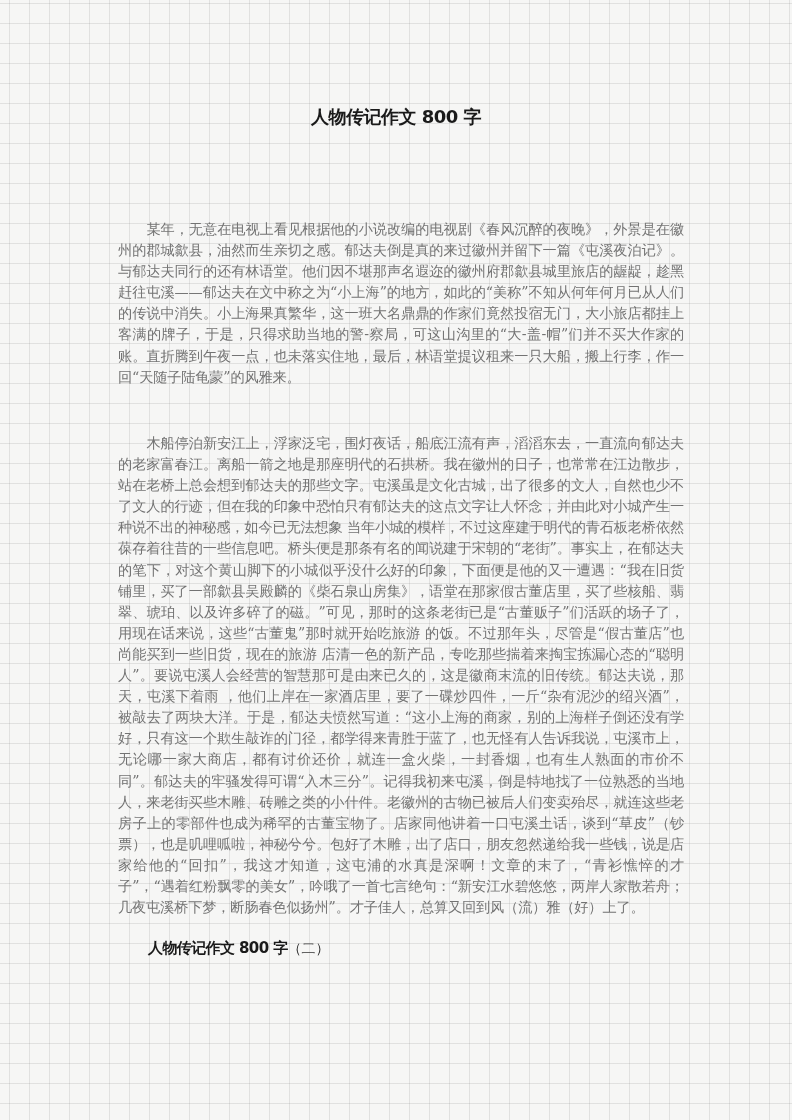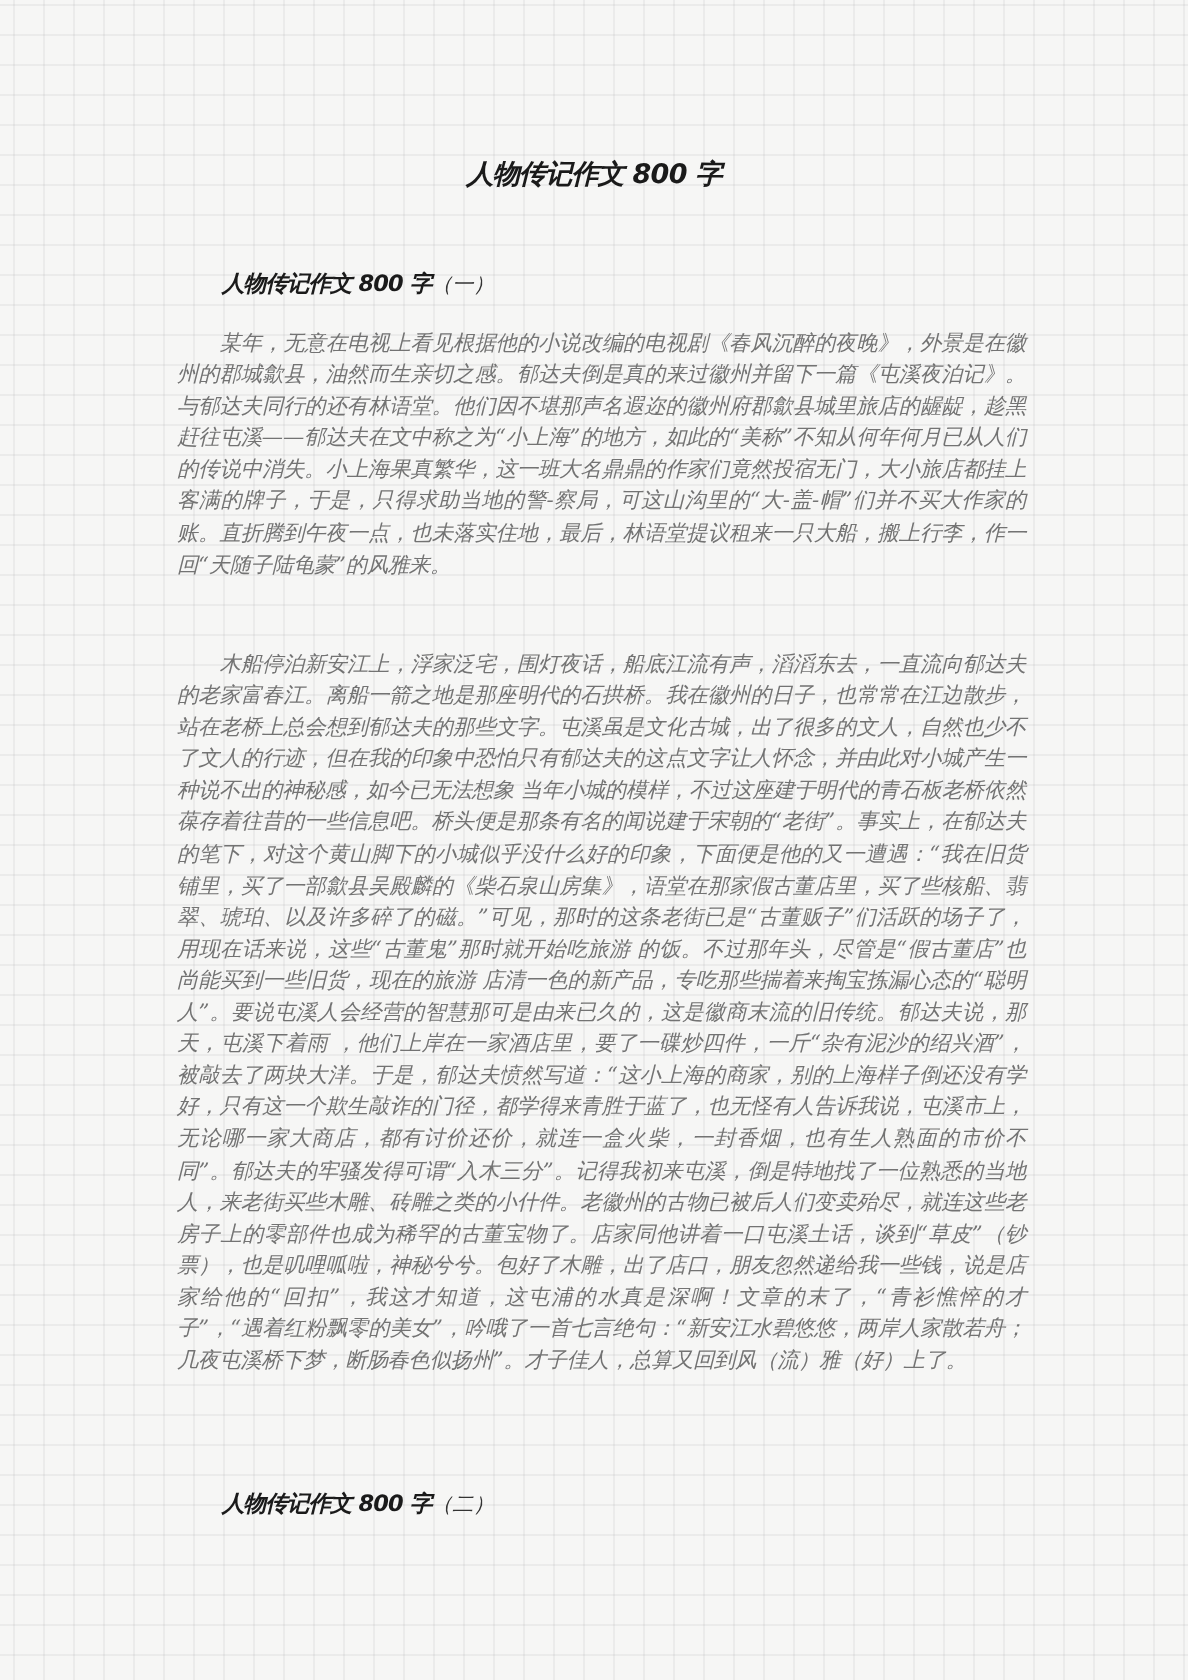--- a/index.html
+++ b/index.html
@@ -19,21 +19,20 @@
       font-family: "DejaVu Serif", "Liberation Serif", serif;
       color: #1a1a1a;
       position: relative;
     }
     .page {
       position: absolute;
       left: 0;
       top: 0;
       width: 700px;
       height: 1120px;
-      font-style: italic;
     }
     .doc-title {
       position: absolute;
       top: 104px;
       left: 0;
       width: 792px;
       text-align: center;
       font-family: "DejaVu Sans", "Liberation Sans", sans-serif;
       font-weight: bold;
       font-size: 18px;
@@ -70,21 +69,20 @@
       letter-spacing: -0.15px;
       color: #737373;
     }
   </style>
 </head>
 <body>
 
 <div class="page">
   <h1 class="doc-title">人物传记作文 800 字</h1>
 
-  <h2 class="section-heading" style="top:178px;"><span>人物传记作文 800 字</span><span class="suffix">（一）</span></h2>
 
   <p class="para" style="top:219px;">某年，无意在电视上看见根据他的小说改编的电视剧《春风沉醉的夜晚》，外景是在徽州的郡城歙县，油然而生亲切之感。郁达夫倒是真的来过徽州并留下一篇《屯溪夜泊记》。与郁达夫同行的还有林语堂。他们因不堪那声名遐迩的徽州府郡歙县城里旅店的龌龊，趁黑赶往屯溪——郁达夫在文中称之为“小上海”的地方，如此的“美称”不知从何年何月已从人们的传说中消失。小上海果真繁华，这一班大名鼎鼎的作家们竟然投宿无门，大小旅店都挂上客满的牌子，于是，只得求助当地的警-察局，可这山沟里的“大-盖-帽”们并不买大作家的账。直折腾到午夜一点，也未落实住地，最后，林语堂提议租来一只大船，搬上行李，作一回“天随子陆龟蒙”的风雅来。</p>
 
   <p class="para" style="top:433px;">木船停泊新安江上，浮家泛宅，围灯夜话，船底江流有声，滔滔东去，一直流向郁达夫的老家富春江。离船一箭之地是那座明代的石拱桥。我在徽州的日子，也常常在江边散步，站在老桥上总会想到郁达夫的那些文字。屯溪虽是文化古城，出了很多的文人，自然也少不了文人的行迹，但在我的印象中恐怕只有郁达夫的这点文字让人怀念，并由此对小城产生一种说不出的神秘感，如今已无法想象 当年小城的模样，不过这座建于明代的青石板老桥依然葆存着往昔的一些信息吧。桥头便是那条有名的闻说建于宋朝的“老街”。事实上，在郁达夫的笔下，对这个黄山脚下的小城似乎没什么好的印象，下面便是他的又一遭遇：“我在旧货铺里，买了一部歙县吴殿麟的《柴石泉山房集》，语堂在那家假古董店里，买了些核船、翡翠、琥珀、以及许多碎了的磁。”可见，那时的这条老街已是“古董贩子”们活跃的场子了，用现在话来说，这些“古董鬼”那时就开始吃旅游 的饭。不过那年头，尽管是“假古董店”也尚能买到一些旧货，现在的旅游 店清一色的新产品，专吃那些揣着来掏宝拣漏心态的“聪明人”。要说屯溪人会经营的智慧那可是由来已久的，这是徽商末流的旧传统。郁达夫说，那天，屯溪下着雨 ，他们上岸在一家酒店里，要了一碟炒四件，一斤“杂有泥沙的绍兴酒”，被敲去了两块大洋。于是，郁达夫愤然写道：“这小上海的商家，别的上海样子倒还没有学好，只有这一个欺生敲诈的门径，都学得来青胜于蓝了，也无怪有人告诉我说，屯溪市上，无论哪一家大商店，都有讨价还价，就连一盒火柴，一封香烟，也有生人熟面的市价不同”。郁达夫的牢骚发得可谓“入木三分”。记得我初来屯溪，倒是特地找了一位熟悉的当地人，来老街买些木雕、砖雕之类的小什件。老徽州的古物已被后人们变卖殆尽，就连这些老房子上的零部件也成为稀罕的古董宝物了。店家同他讲着一口屯溪土话，谈到“草皮”（钞票），也是叽哩呱啦，神秘兮兮。包好了木雕，出了店口，朋友忽然递给我一些钱，说是店家给他的“回扣”，我这才知道，这屯浦的水真是深啊！文章的末了，“青衫憔悴的才子”，“遇着红粉飘零的美女”，吟哦了一首七言绝句：“新安江水碧悠悠，两岸人家散若舟；几夜屯溪桥下梦，断肠春色似扬州”。才子佳人，总算又回到风（流）雅（好）上了。</p>
 
-  <h2 class="section-heading" style="top:991px;"><span>人物传记作文 800 字</span><span class="suffix">（二）</span></h2>
+  <h2 class="section-heading" style="top:937px;"><span>人物传记作文 800 字</span><span class="suffix">（二）</span></h2>
 
 </div>
 
 </body></html>

